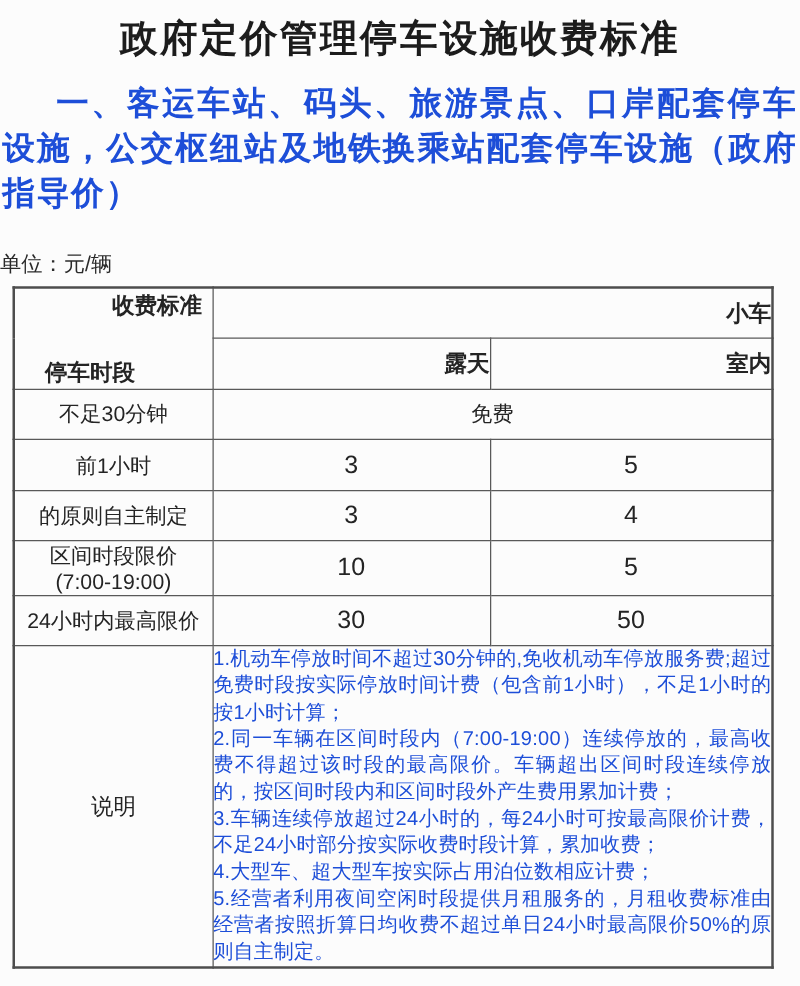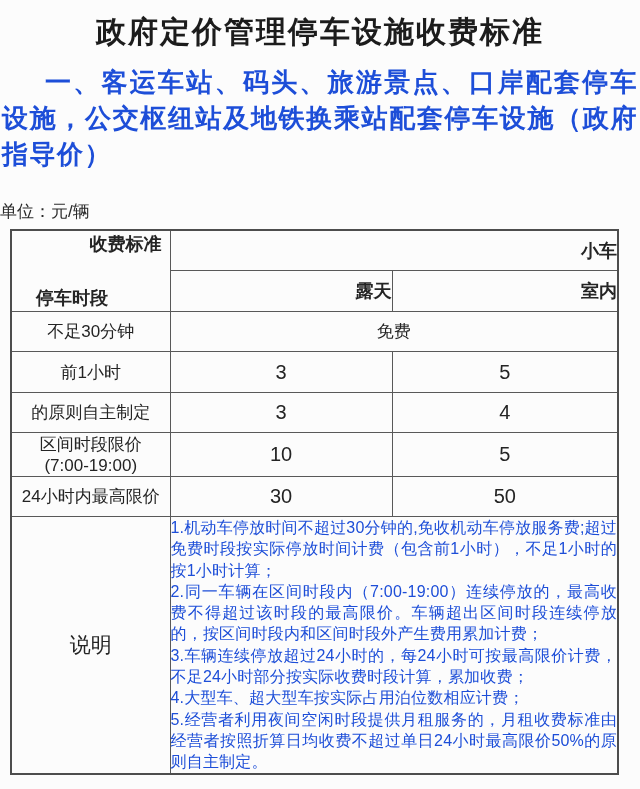--- a/index.html
+++ b/index.html
@@ -82,21 +82,21 @@
     vertical-align: top;
     padding: 3px 4px 4px 5px;
   }
   .notes-cell .note-item {
     font-size: 16px;
     line-height: 21.3px;
     letter-spacing: 0.2px;
     text-align: justify;
     color: #1d4ed8;
   }
-  .notes-label { font-size: 21px; }
+  .notes-label { font-size: 18px; }
 </style>
 </head>
 <body>
 
 <div class="page">
 
   <div class="title-block">
     <div>政府定价管理停车设施收费标准</div>
   </div>
 

